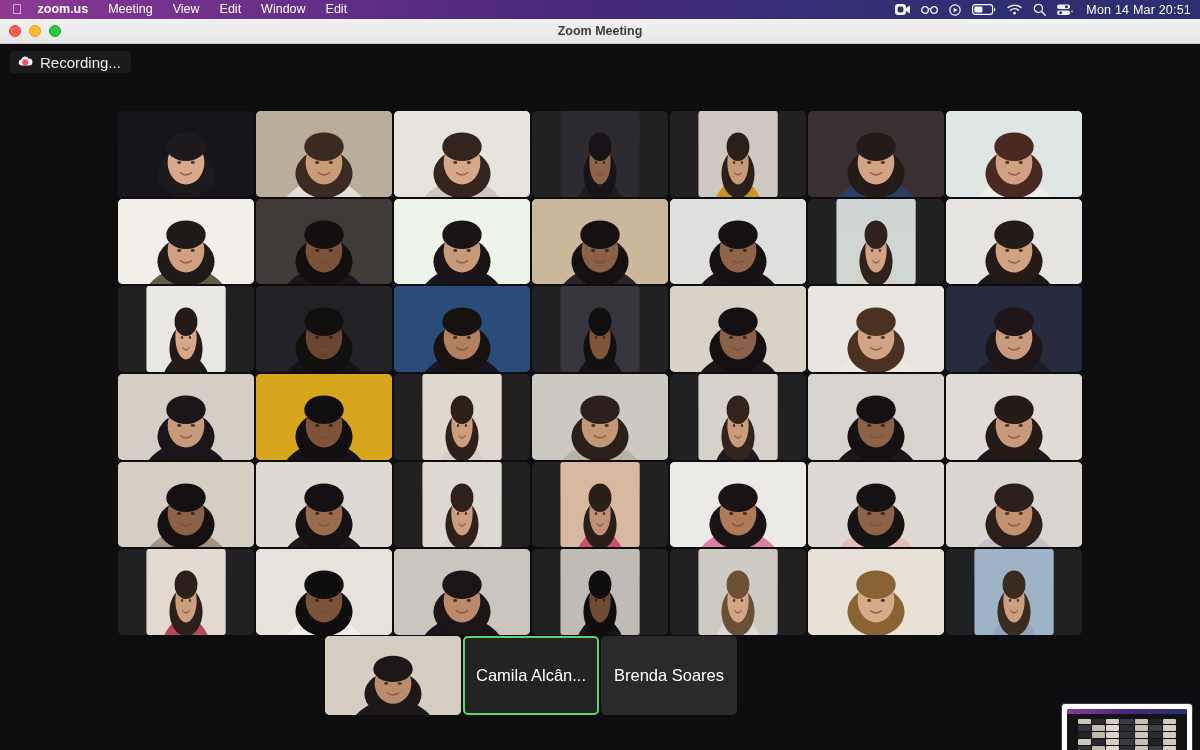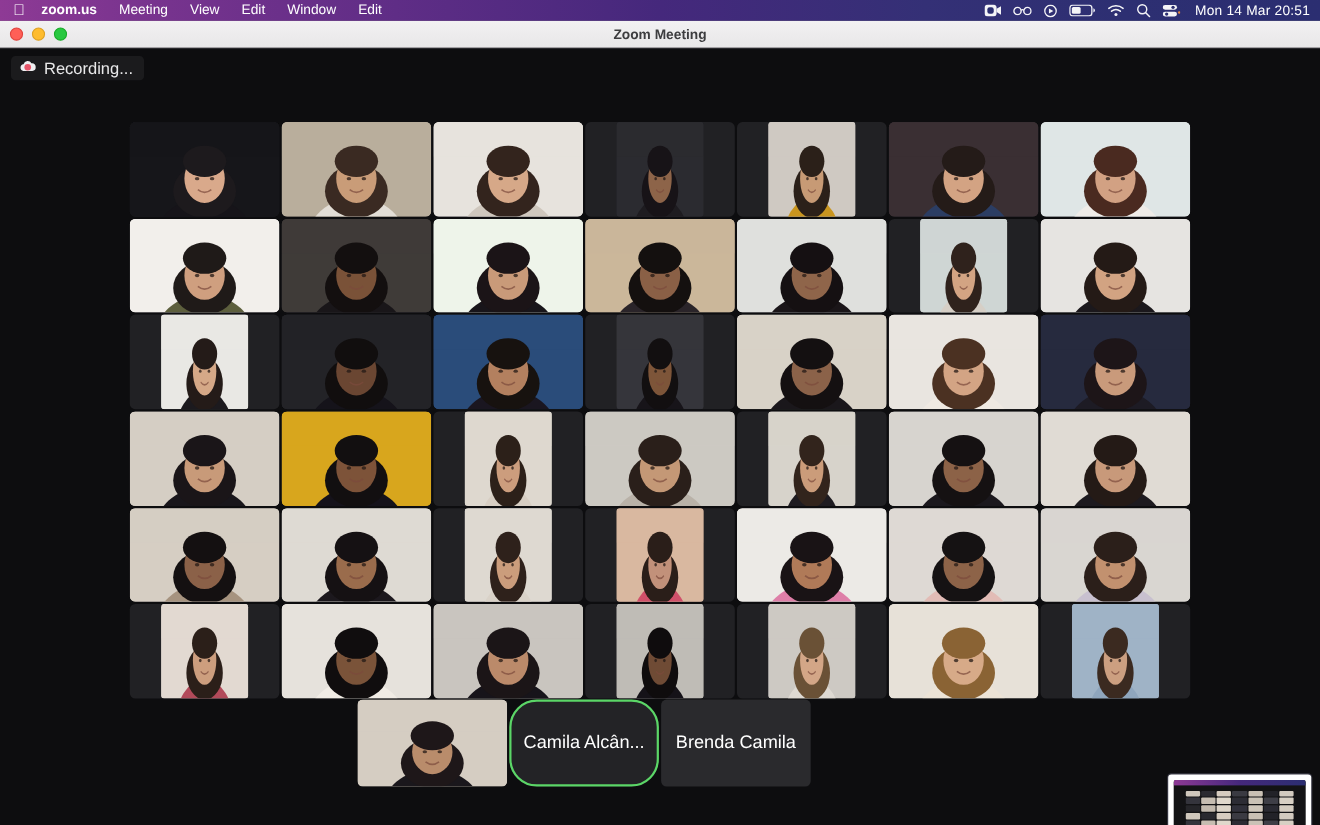--- a/index.html
+++ b/index.html
@@ -80,21 +80,21 @@
   #namerow {
     position:absolute; left:325px; top:592px;
     width:550px; height:79px;
     display:grid; grid-template-columns:repeat(4,1fr); gap:2px;
   }
   .ntile {
     position:relative; background:#2a2a2d; border-radius:5px; overflow:hidden;
     display:flex; align-items:center; justify-content:center;
     color:#fff; font-size:16.5px;
   }
-  .ntile.speaking { outline:2px solid #5bd667; outline-offset:-2px; background:#232326;border-radius:25px; }
+  .ntile.speaking { outline:2px solid #5bd667; outline-offset:-2px; background:#232326; }
   .ntile .nm { padding:0 6px; white-space:nowrap; overflow:hidden; text-overflow:ellipsis; }
 
   
   #pip {
     position:absolute; left:1062px; top:660px; width:130px; height:78px;
     background:#fff; border-radius:3px; padding:5px;
     box-shadow:0 0 0 1px #3a3a46;
   }
   #pip .screen { position:absolute; inset:5px; background:#131315; border-radius:2px; overflow:hidden; }
   #pip .pbar { position:absolute; left:0; top:0; right:0; height:5px;
@@ -839,21 +839,21 @@
               <ellipse cx="45" cy="36" rx="1.5" ry="1.1" fill="#241a16" opacity=".75"></ellipse>
               <ellipse cx="55" cy="36" rx="1.5" ry="1.1" fill="#241a16" opacity=".75"></ellipse>
               <path d="M45.5 43 Q50 46.5 54.5 43" stroke="#7c4a3c" stroke-width="1.1" fill="none" opacity=".7"></path>
             </svg></div>
         </div>
       </div>
       <div class="ntile speaking">
         <span class="nm">Camila Alcân...</span>
       </div>
       <div class="ntile">
-        <span class="nm">Brenda Camila</span>
+        <span class="nm">Brenda Soares</span>
       </div>
     </div>
 
   <div id="pip">
     <div class="screen">
       <div class="pbar"></div>
       <div class="pgrid">
           <div class="pcell" style="background: rgb(207, 199, 188);"></div>
           <div class="pcell" style="background: rgb(42, 42, 48);"></div>
           <div class="pcell" style="background: rgb(214, 204, 192);"></div>

